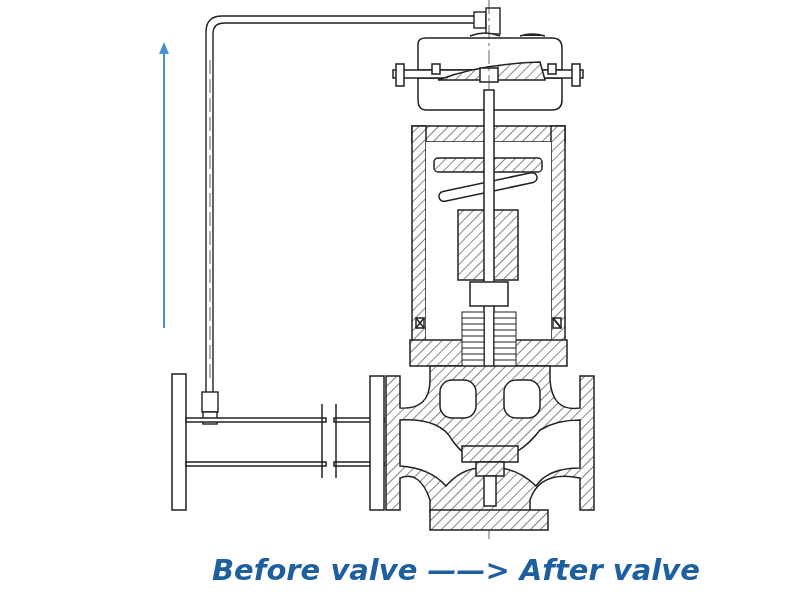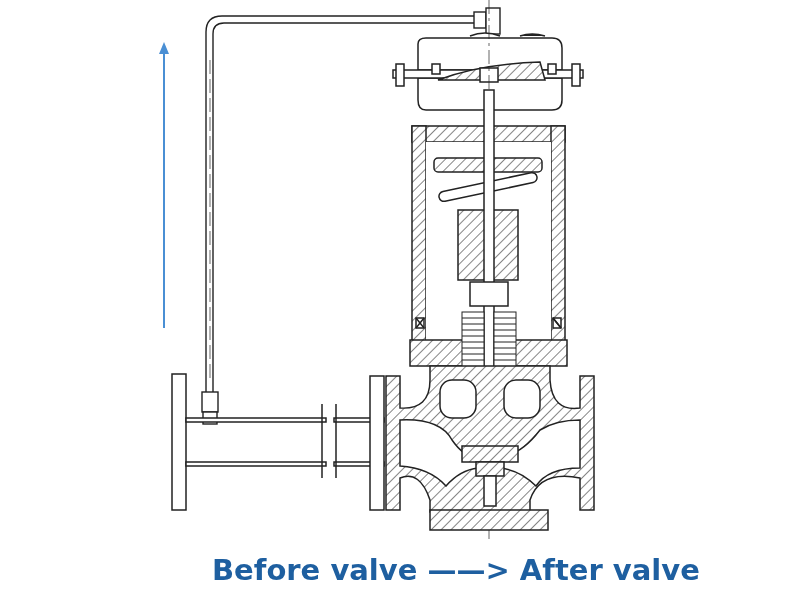--- a/index.html
+++ b/index.html
@@ -1,17 +1,17 @@
 <!DOCTYPE html>
 <html><head>
 <meta charset="utf-8">
 <style>
   html,body{margin:0;padding:0;background:#ffffff;}
   body{width:800px;height:600px;position:relative;overflow:hidden;font-family:"Liberation Sans",sans-serif;}
-  #stage{position:absolute;left:0;top:0;width:800px;height:600px;}
+  #stage{position:absolute;left:0;top:0;width:800px;height:600px;font-style:italic;}
 </style>
 </head>
 <body>
 
 <div id="stage">
 <svg width="800" height="600" viewBox="0 0 800 600" xmlns="http://www.w3.org/2000/svg">
   <defs>
     <pattern id="hatch" patternUnits="userSpaceOnUse" width="7" height="7" patternTransform="rotate(45)">
       <rect width="7" height="7" fill="#ffffff"></rect>
       <line x1="0" y1="0" x2="0" y2="7" stroke="#333" stroke-width="1.2"></line>

